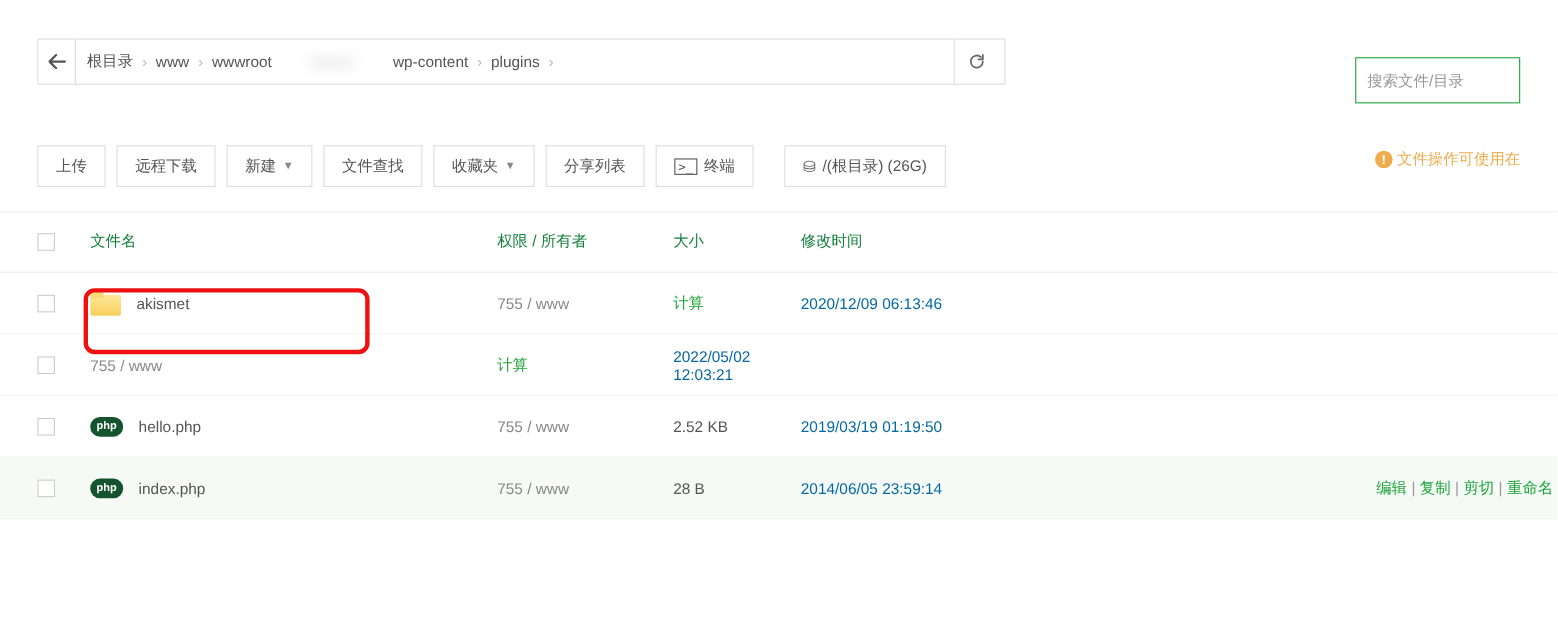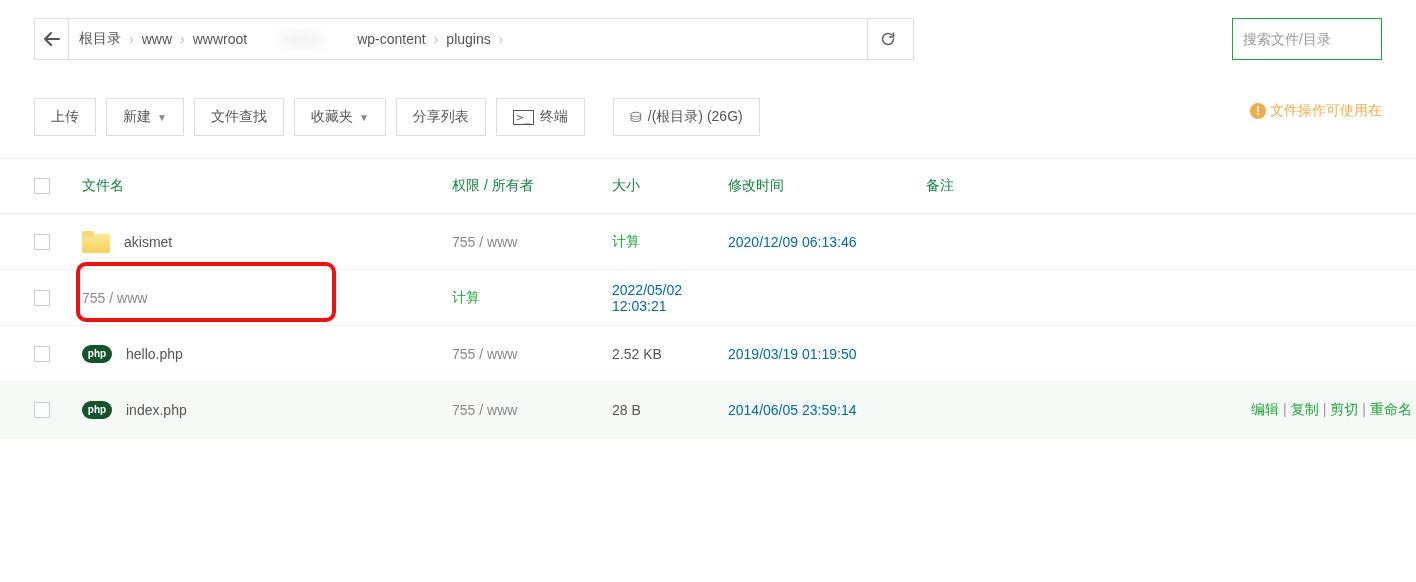--- a/index.html
+++ b/index.html
@@ -7,21 +7,21 @@
 
   
   .topbar { display: flex; align-items: center; gap: 10px; padding: 18px 34px 0 34px; }
   .crumb-box { flex: 0 0 880px; height: 42px; border: 1px solid #ddd; display: flex; align-items: center; padding: 0 6px 0 0; }
   .crumb-box .back { width: 34px; height: 40px; display: flex; align-items: center; justify-content: center; border-right: 1px solid #ddd; cursor: pointer; color: #666;}
   .crumbs { display: flex; align-items: center; gap: 6px; padding-left: 10px; flex: 1; min-width: 0; }
   .crumb { color: #555; white-space: nowrap; cursor: pointer; }
   .sep { color: #bbb; padding: 0 2px; }
   .blurred { filter: blur(6px); color: #ccc; padding: 0 28px; }
   .reload { width: 40px; height: 40px; display:flex; align-items:center; justify-content:center; border-left:1px solid #ddd; color:#666; cursor:pointer;}
-  .search-box { margin-left: auto; width: 150px; }
+  .search-box { margin-left: auto; width: 150px; margin-top: 34px; }
   .search-input { height: 42px; width: 150px; border: 1px solid #20a53a; padding: 0 10px; font-size: 14px; color:#555; outline: none; }
   .search-input::placeholder { color: #999; }
 
   
   .toolbar { display: flex; align-items: center; gap: 10px; padding: 26px 34px 0 34px; }
   .btn { height: 38px; padding: 0 16px; border: 1px solid #ddd; background: #fff; display: inline-flex; align-items: center; gap: 6px; color: #555; cursor: pointer; font-size: 14px; white-space:nowrap;margin-top:12px;}
   .btn .caret { font-size: 10px; color:#888; }
   .btn .term-icon { font-family: monospace; border:1px solid #555; padding:0 3px; font-size:11px; }
   .disk-btn { margin-left: 18px; }
   .warn-tip { margin-left: auto; color: #f0ad4e; display: flex; align-items: center; gap: 4px; font-size: 14px; }
@@ -79,20 +79,21 @@
         </svg>
     </div>
   </div>
   <div class="search-box">
     <input class="search-input" placeholder="搜索文件/目录" style="">
   </div>
 </div>
 
 <div class="toolbar">
   <div class="btn">上传</div>
+  <div class="btn">远程下载</div>
   <div class="btn">
       <span>新建</span>
       <span class="caret">▼</span>
     </div>
   <div class="btn">文件查找</div>
   <div class="btn">
       <span>收藏夹</span>
       <span class="caret">▼</span>
     </div>
   <div class="btn">分享列表</div>
@@ -112,21 +113,20 @@
 
 <div class="table-wrap">
   <div class="thead">
     <div>
         <div class="chk"></div>
       </div>
     <div>文件名</div>
     <div>权限 / 所有者</div>
     <div>大小</div>
     <div>修改时间</div>
-    <div>备注</div>
     <div></div>
   </div>
   <div id="tbody">
       <div class="trow">
         <div>
           <div class="chk"></div>
         </div>
         <div class="fname">
           <span class="folder-ico"></span>
           <span>akismet</span>

